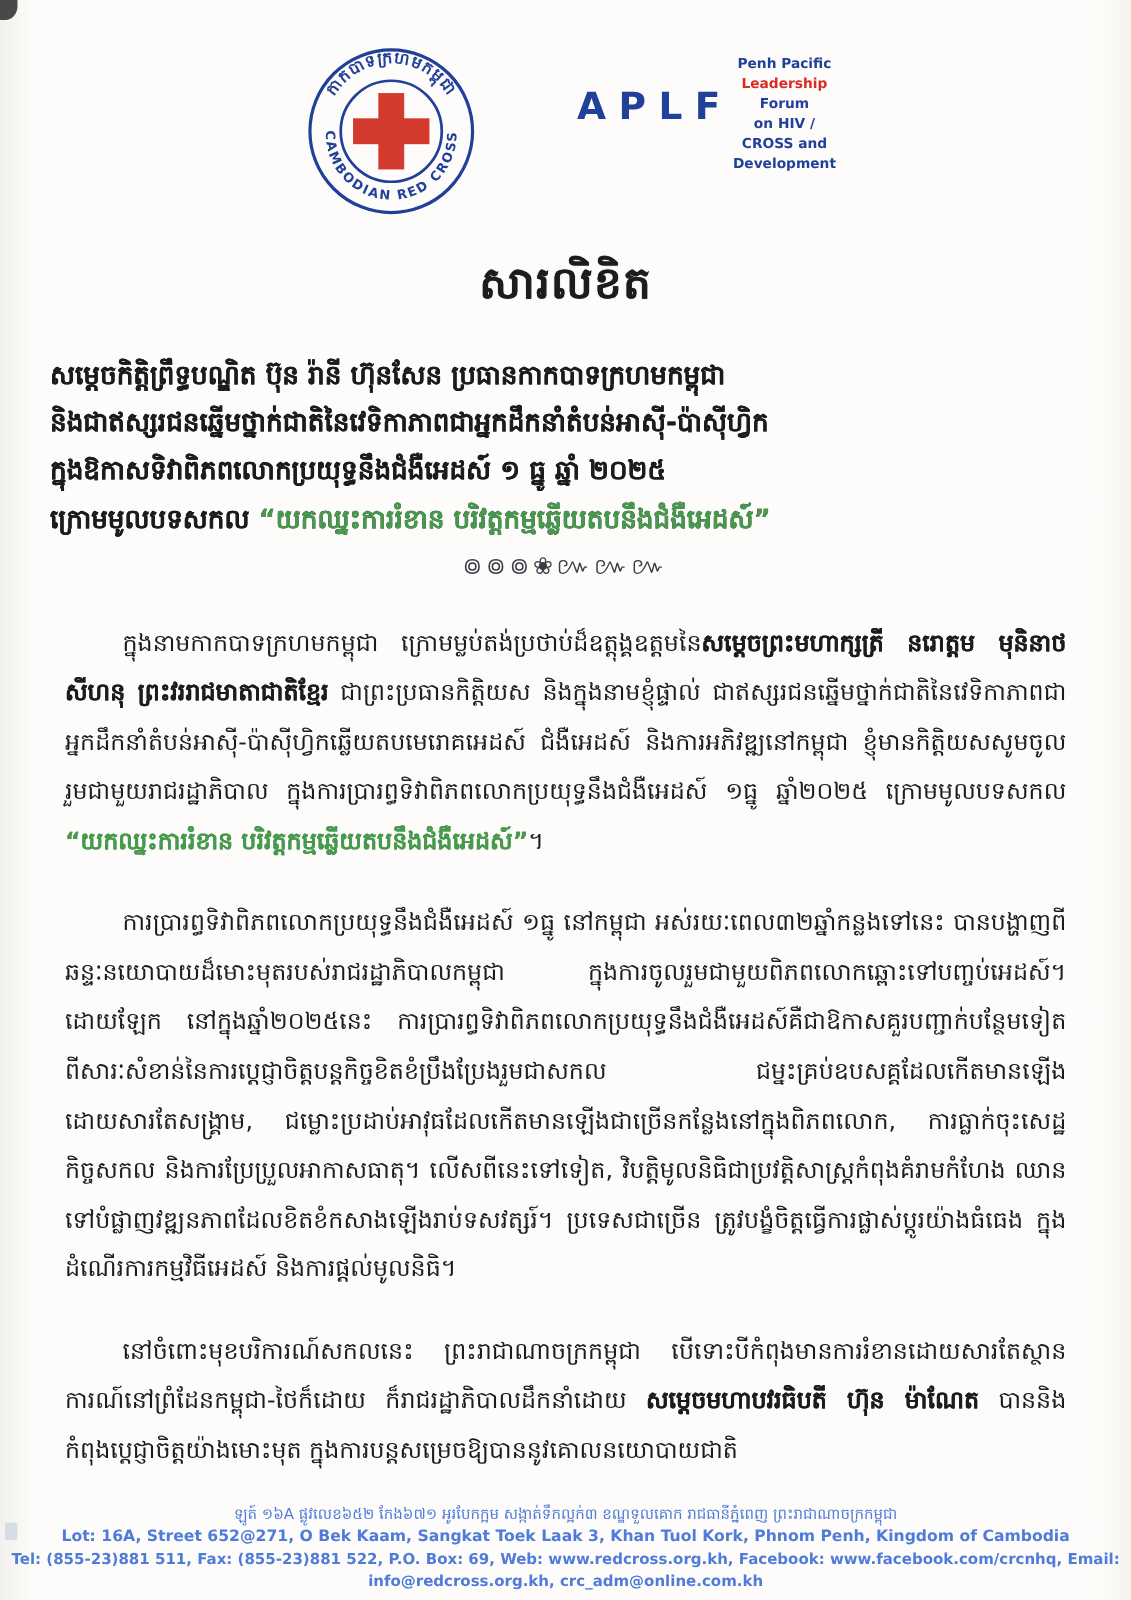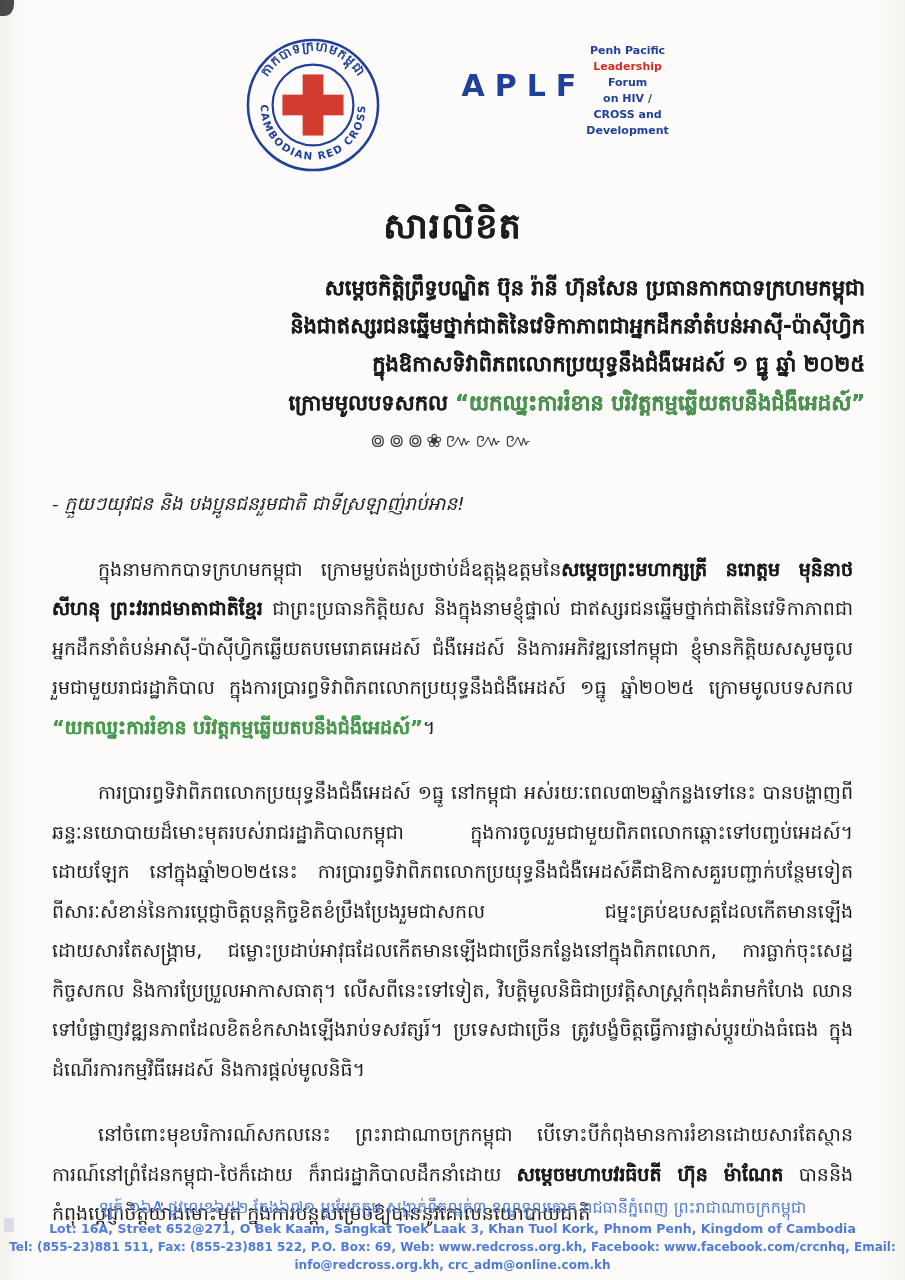--- a/index.html
+++ b/index.html
@@ -17,33 +17,33 @@
   .edge-mark{position:absolute;left:4px;top:1218px;width:10px;height:14px;background:#b9c4dd;opacity:.5;border-radius:2px;}
 
   .header-logos{display:flex;justify-content:center;align-items:flex-start;gap:70px;padding-top:36px;}
   .crc-logo{width:138px;height:138px;}
   .aplf-logo{display:flex;flex-direction:row;align-items:center;width:210px;padding-top:2px;}
   .aplf-acronym{font-size:30px;font-weight:bold;letter-spacing:10px;color:#21409a;line-height:1;margin-bottom:4px;padding-left:10px;}
   .aplf-tagline{font-size:11px;font-weight:bold;color:#21409a;text-align:center;line-height:1.45;margin-top:5px;}
   .aplf-tagline .hl{color:#d92b24;}
 
   .doc-title{text-align:center;font-size:35px;font-weight:bold;margin-top:26px;letter-spacing:1px;text-shadow:0 0 .6px #1c1c1c;}
-  .subtitle{margin-top:14px;text-align:right;font-weight:bold;font-size:21px;line-height:1.82;text-shadow:0 0 .5px #1c1c1c;padding:0 40px;}
+  .subtitle{margin-top:26px;text-align:left;font-weight:bold;font-size:21px;line-height:1.82;text-shadow:0 0 .5px #1c1c1c;padding:0 40px;}
   .subtitle .green, .green-bold{color:#479a4d;}
   .ornament{text-align:center;font-size:19px;color:#3b3b45;margin-top:6px;letter-spacing:3px;}
 
   .salutation{margin:28px 52px 0 52px;font-style:italic;font-size:18.5px;line-height:2.15;font-weight:500;}
   .salutation div{white-space:nowrap;}
 
   .para{margin:26px 52px 0 52px;font-size:19px;line-height:2.08;text-align:justify;text-indent:46px;}
   .para .b{font-weight:bold;text-shadow:0 0 .5px #1c1c1c;}
   .para .gb{font-weight:bold;color:#479a4d;text-shadow:0 0 .5px #479a4d;}
 
   .footer{position:absolute;left:0;right:0;bottom:6px;text-align:center;color:#4f7bd9;}
-  .footer .kh{font-size:16px;line-height:1.5;}
+  .footer .kh{font-size:12px;line-height:1.5;}
   .footer .en1{font-size:12.5px;font-weight:bold;line-height:1.5;}
   .footer .en2{font-size:12px;font-weight:bold;line-height:1.45;}
 </style>
 </head>
 <body>
 
 <div class="page">
   <div class="corner-smudge"></div>
   <div class="edge-mark"></div>
 
@@ -86,21 +86,20 @@
   <div class="subtitle">
     <div>សម្តេចកិត្តិព្រឹទ្ធបណ្ឌិត ប៊ុន រ៉ានី ហ៊ុនសែន ប្រធានកាកបាទក្រហមកម្ពុជា</div>
     <div>និងជាឥស្សរជនឆ្នើមថ្នាក់ជាតិនៃវេទិកាភាពជាអ្នកដឹកនាំតំបន់អាស៊ី-ប៉ាស៊ីហ្វិក</div>
     <div>ក្នុងឱកាសទិវាពិភពលោកប្រយុទ្ធនឹងជំងឺអេដស៍ ១ ធ្នូ ឆ្នាំ ២០២៥</div>
     <div><span>ក្រោមមូលបទសកល </span><span class="green">“យកឈ្នះការរំខាន បរិវត្តកម្មឆ្លើយតបនឹងជំងឺអេដស៍”</span></div>
   </div>
 
   <div class="ornament">៙៙៙❀៚៚៚</div>
 
   <div class="salutation">
-    <div>- ក្មួយៗយុវជន និង បងប្អូនជនរួមជាតិ ជាទីស្រឡាញ់រាប់អាន!</div>
   </div>
 
   <div class="para">
     <span>ក្នុងនាមកាកបាទក្រហមកម្ពុជា ក្រោមម្លប់តង់ប្រថាប់ដ៏ឧត្តុង្គឧត្តមនៃ</span><span class="b">សម្តេចព្រះមហាក្សត្រី នរោត្តម មុនិនាថ សីហនុ ព្រះវររាជមាតាជាតិខ្មែរ</span><span> ជាព្រះប្រធានកិត្តិយស និងក្នុងនាមខ្ញុំផ្ទាល់ ជាឥស្សរជនឆ្នើមថ្នាក់ជាតិនៃវេទិកាភាពជាអ្នកដឹកនាំតំបន់អាស៊ី-ប៉ាស៊ីហ្វិកឆ្លើយតបមេរោគអេដស៍ ជំងឺអេដស៍ និងការអភិវឌ្ឍនៅកម្ពុជា ខ្ញុំមានកិត្តិយសសូមចូលរួមជាមួយរាជរដ្ឋាភិបាល ក្នុងការប្រារព្ធទិវាពិភពលោកប្រយុទ្ធនឹងជំងឺអេដស៍ ១ធ្នូ ឆ្នាំ២០២៥ ក្រោមមូលបទសកល </span><span class="gb">“យកឈ្នះការរំខាន បរិវត្តកម្មឆ្លើយតបនឹងជំងឺអេដស៍”</span><span>។</span>
   </div>
 
   <div class="para">
     <span>ការប្រារព្ធទិវាពិភពលោកប្រយុទ្ធនឹងជំងឺអេដស៍ ១ធ្នូ នៅកម្ពុជា អស់រយៈពេល៣២ឆ្នាំកន្លងទៅនេះ បានបង្ហាញពីឆន្ទៈនយោបាយដ៏មោះមុតរបស់រាជរដ្ឋាភិបាលកម្ពុជា ក្នុងការចូលរួមជាមួយពិភពលោកឆ្ពោះទៅបញ្ចប់អេដស៍។ ដោយឡែក នៅក្នុងឆ្នាំ២០២៥នេះ ការប្រារព្ធទិវាពិភពលោកប្រយុទ្ធនឹងជំងឺអេដស៍គឺជាឱកាសគួរបញ្ជាក់បន្ថែមទៀត ពីសារៈសំខាន់នៃការប្តេជ្ញាចិត្តបន្តកិច្ចខិតខំប្រឹងប្រែងរួមជាសកល ជម្នះគ្រប់ឧបសគ្គដែលកើតមានឡើងដោយសារតែសង្គ្រាម, ជម្លោះប្រដាប់អាវុធដែលកើតមានឡើងជាច្រើនកន្លែងនៅក្នុងពិភពលោក, ការធ្លាក់ចុះសេដ្ឋកិច្ចសកល និងការប្រែប្រួលអាកាសធាតុ។ លើសពីនេះទៅទៀត, វិបត្តិមូលនិធិជាប្រវត្តិសាស្ត្រកំពុងគំរាមកំហែង ឈានទៅបំផ្លាញវឌ្ឍនភាពដែលខិតខំកសាងឡើងរាប់ទសវត្សរ៍។ ប្រទេសជាច្រើន ត្រូវបង្ខំចិត្តធ្វើការផ្លាស់ប្តូរយ៉ាងធំធេង ក្នុងដំណើរការកម្មវិធីអេដស៍ និងការផ្តល់មូលនិធិ។</span>
   </div>
 

